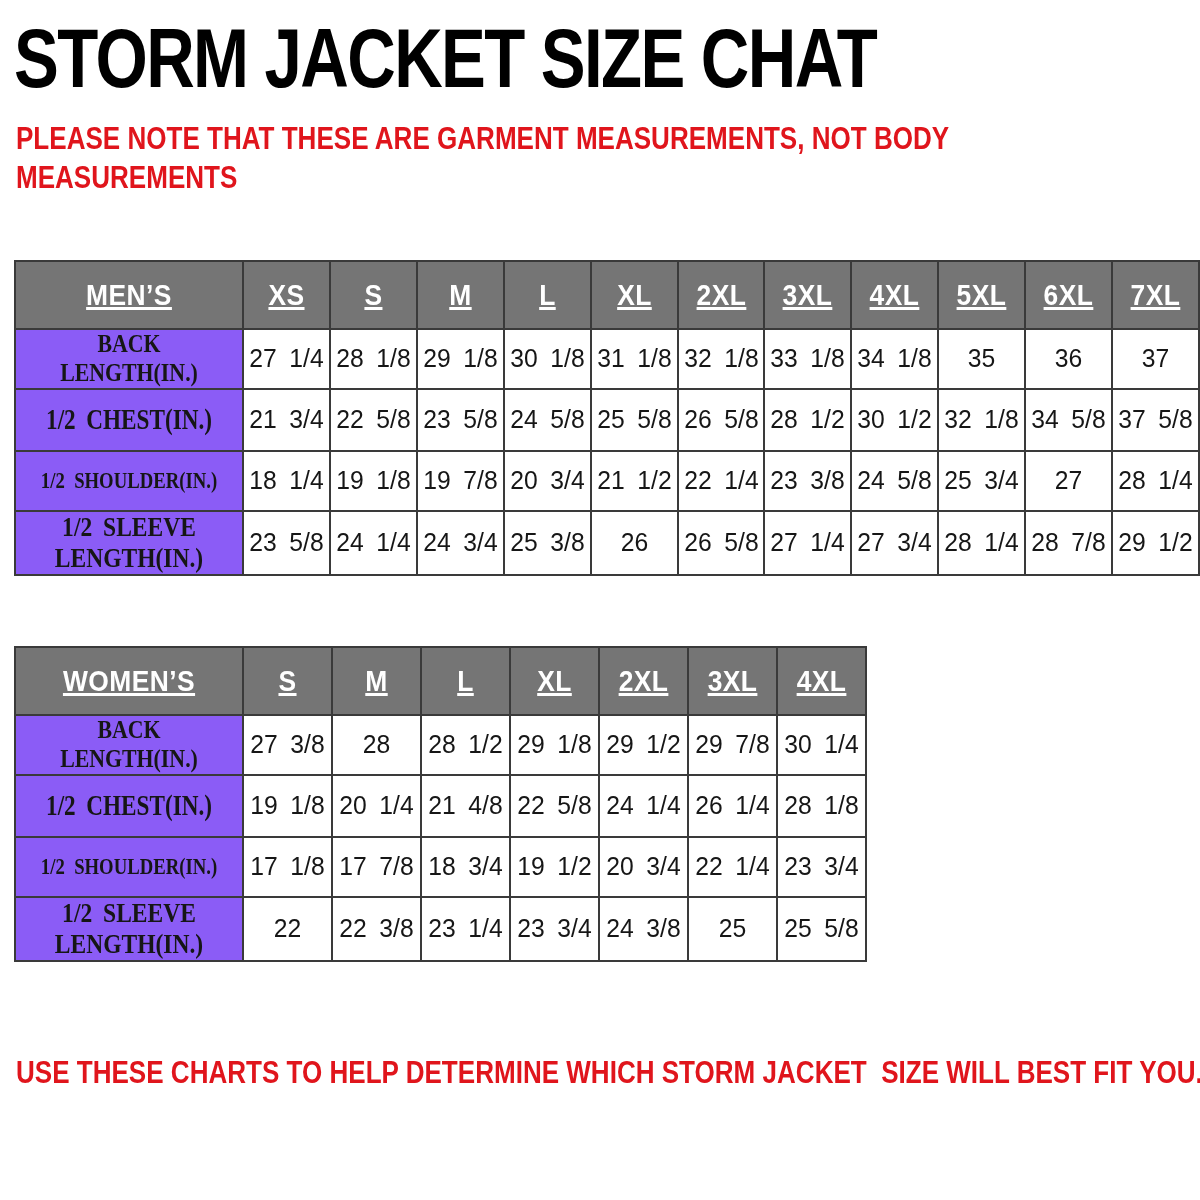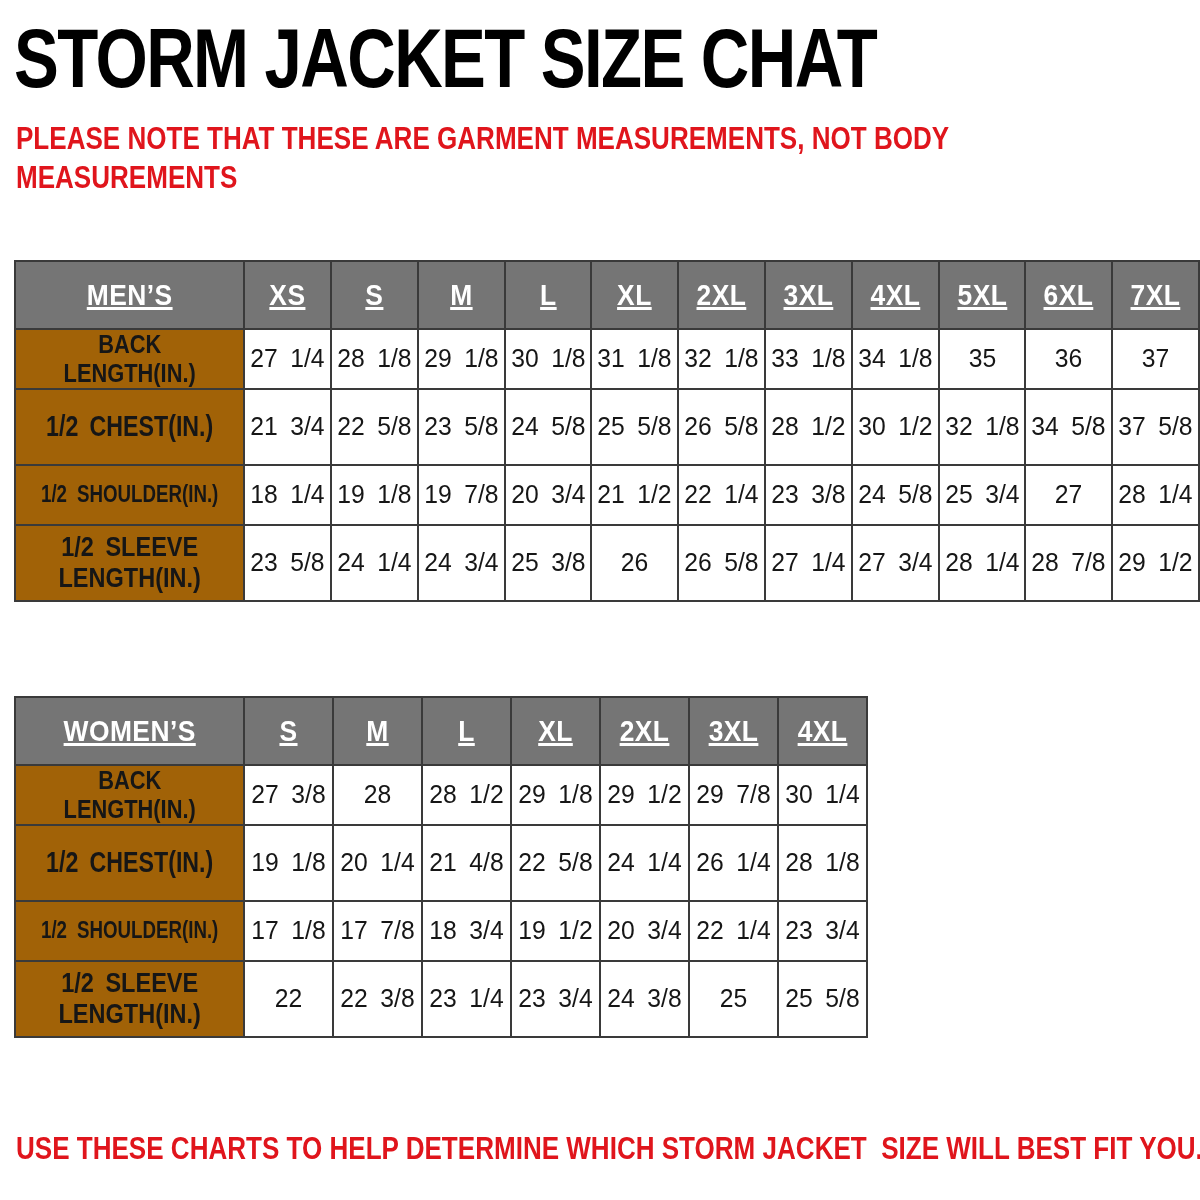--- a/index.html
+++ b/index.html
@@ -33,21 +33,21 @@
     color: var(--note-red, #e0151c);
     transform: scaleX(0.84);
     transform-origin: left center;
     white-space: pre;
   }
   p.note-top    { margin: 20px 0 0 16px; }
   p.note-bottom { margin: 92px 0 0 16px; }
 
   .table-wrap { margin-left: 14px; }
   .table-wrap.mens   { margin-top: 62px; }
-  .table-wrap.womens { margin-top: 94px; }
+  .table-wrap.womens { margin-top: 70px; }
 
   table.size-table {
     border-collapse: collapse;
     table-layout: fixed;
   }
   table.size-table col.col-label { width: 191px; }
   table.size-table col.col-size  { width: 89px; }
 
   table.size-table th,
   table.size-table td {
@@ -67,23 +67,23 @@
   .hlbl {
     display: block;
     font-size: 30px;
     font-weight: bold;
     white-space: pre;
     transform: scaleX(0.88);
     letter-spacing: 0.5px;
   }
 
   table.size-table tbody tr            { height: 60px; }
-  table.size-table tbody tr:nth-child(2){ height: 76px; }
-  table.size-table tbody tr:nth-child(4){ height: 76px; }
-  table.size-table tbody th { background: #a16207; }
+  table.size-table tbody tr:nth-child(2){ height: 62px; }
+  table.size-table tbody tr:nth-child(4){ height: 64px; }
+  table.size-table tbody th { background: #8b5cf6; font-family: Liberation Serif, serif; }
 
   .lbl {
     display: block;
     font-weight: bold;
     white-space: pre;
     line-height: 1.1;
     word-spacing: 6px;
     color: var(--text, #161616);
     transform: scaleX(0.84);
     font-size: 26px;

